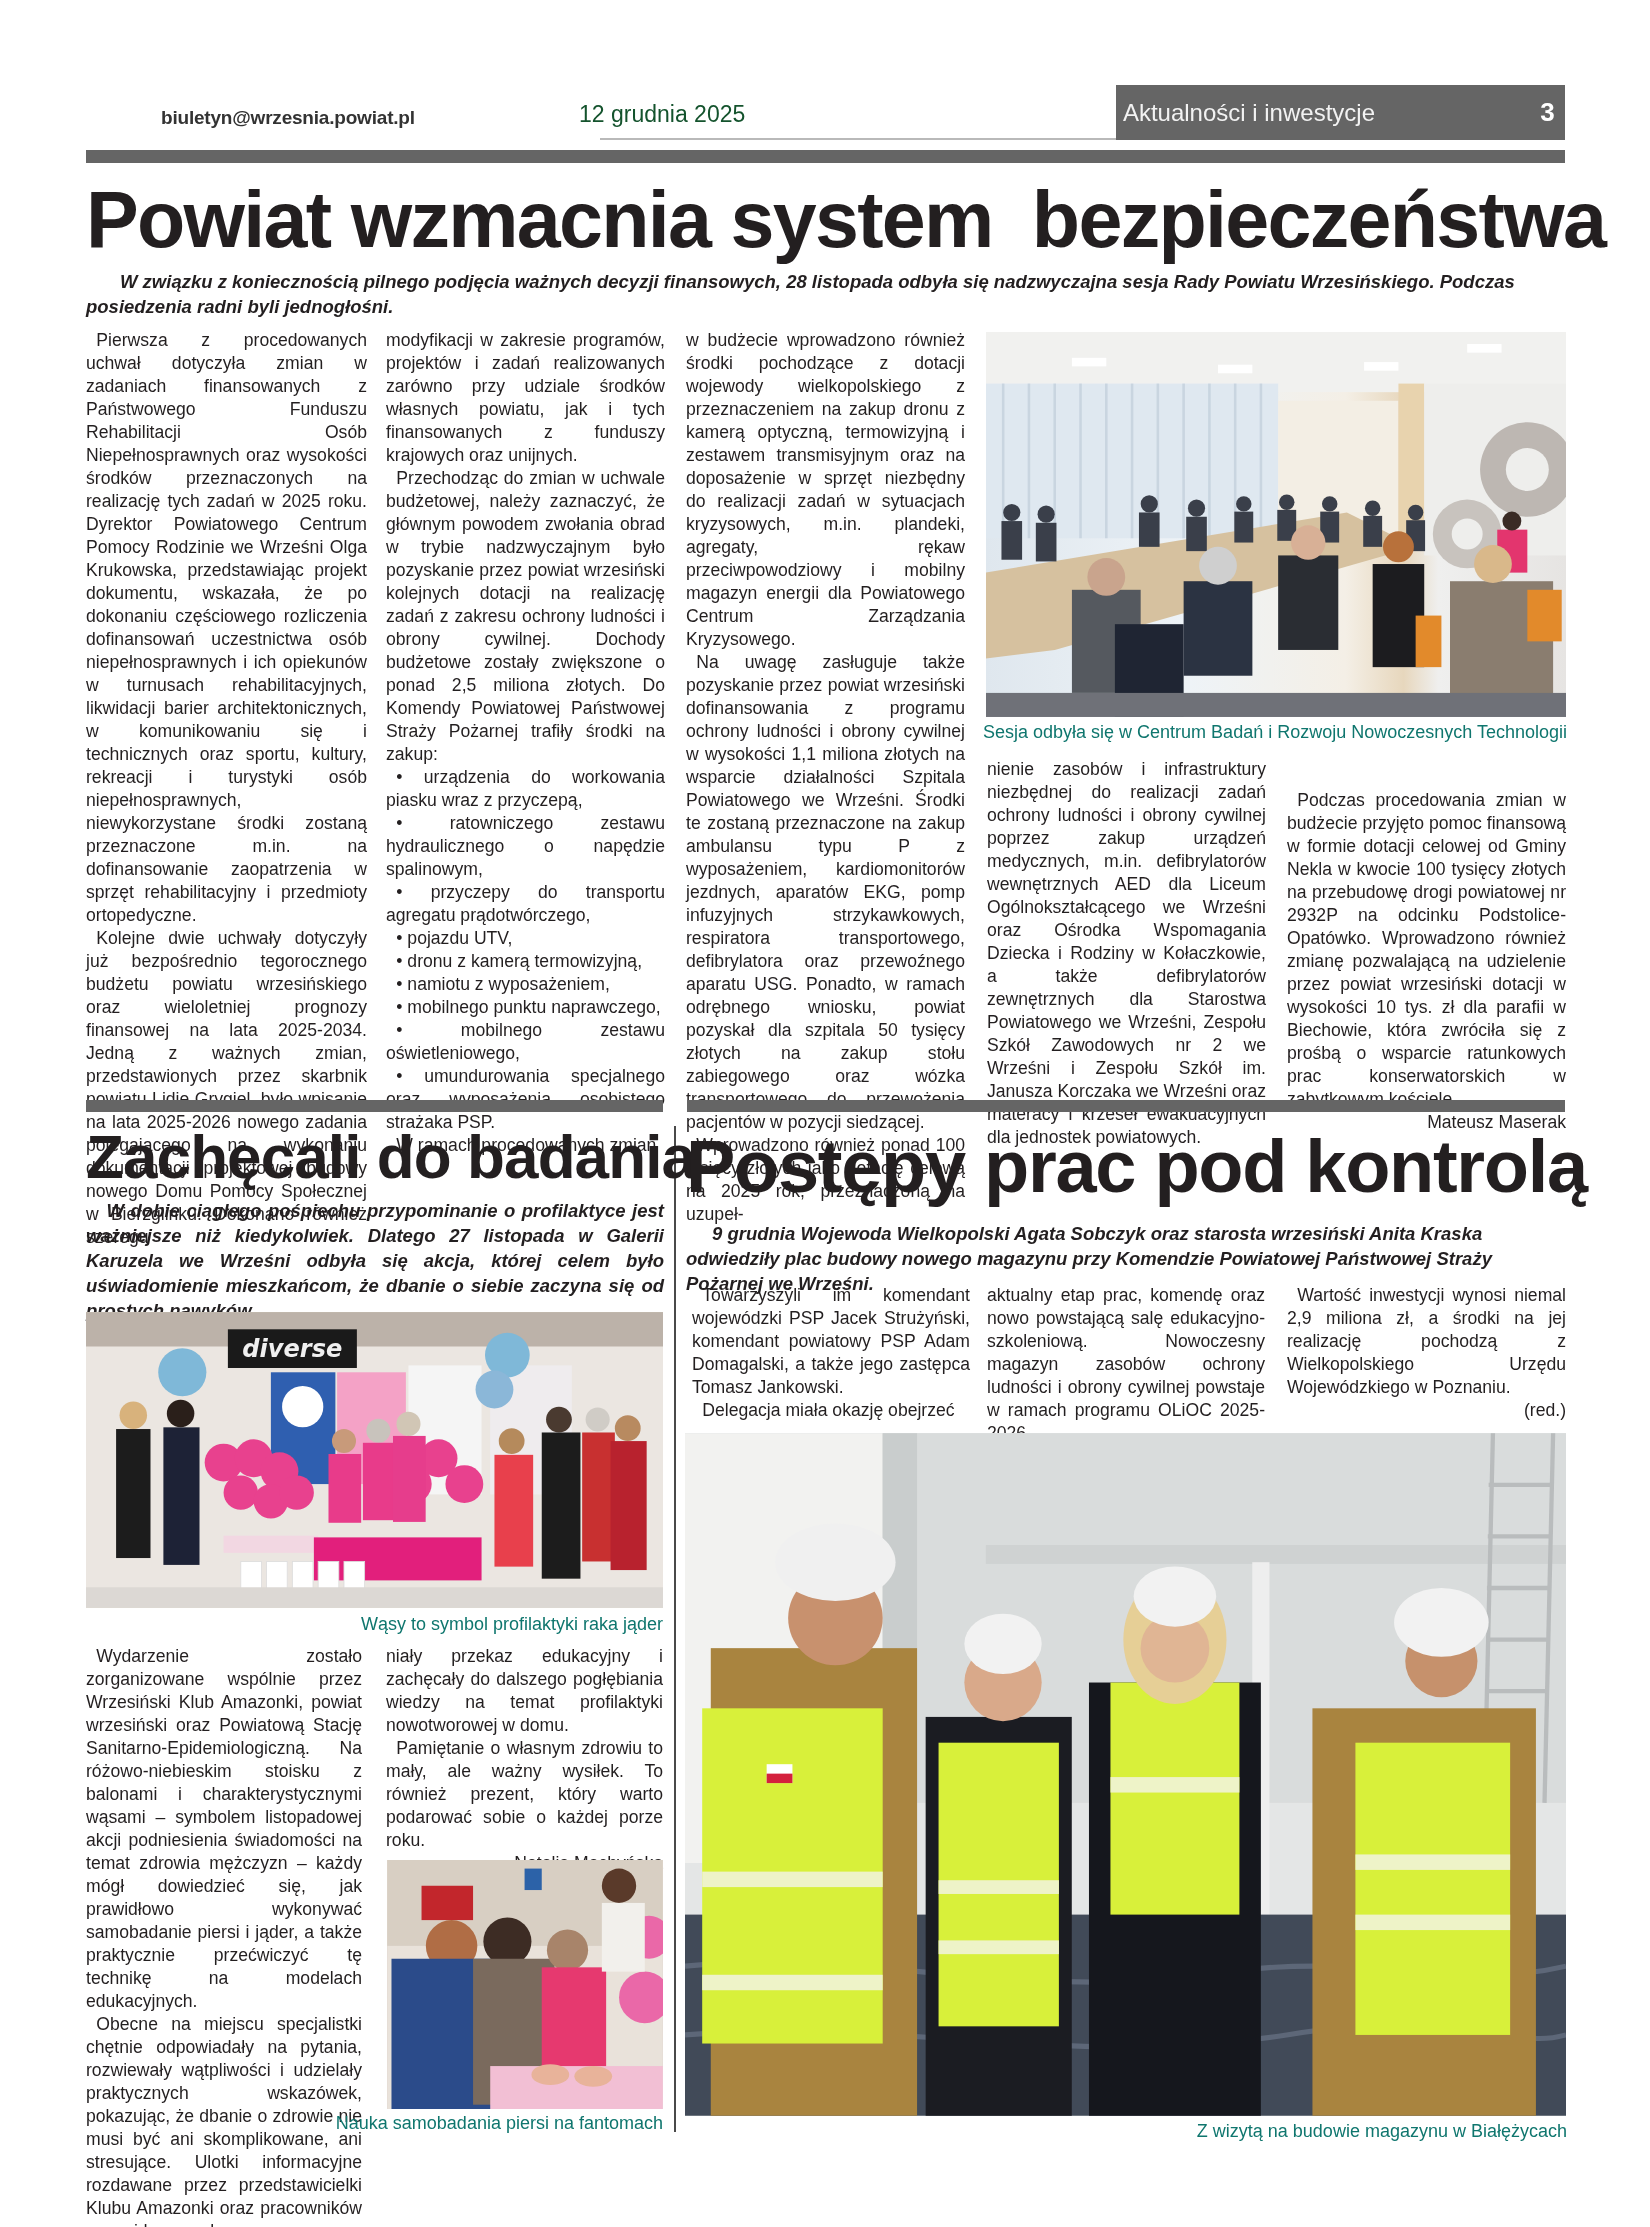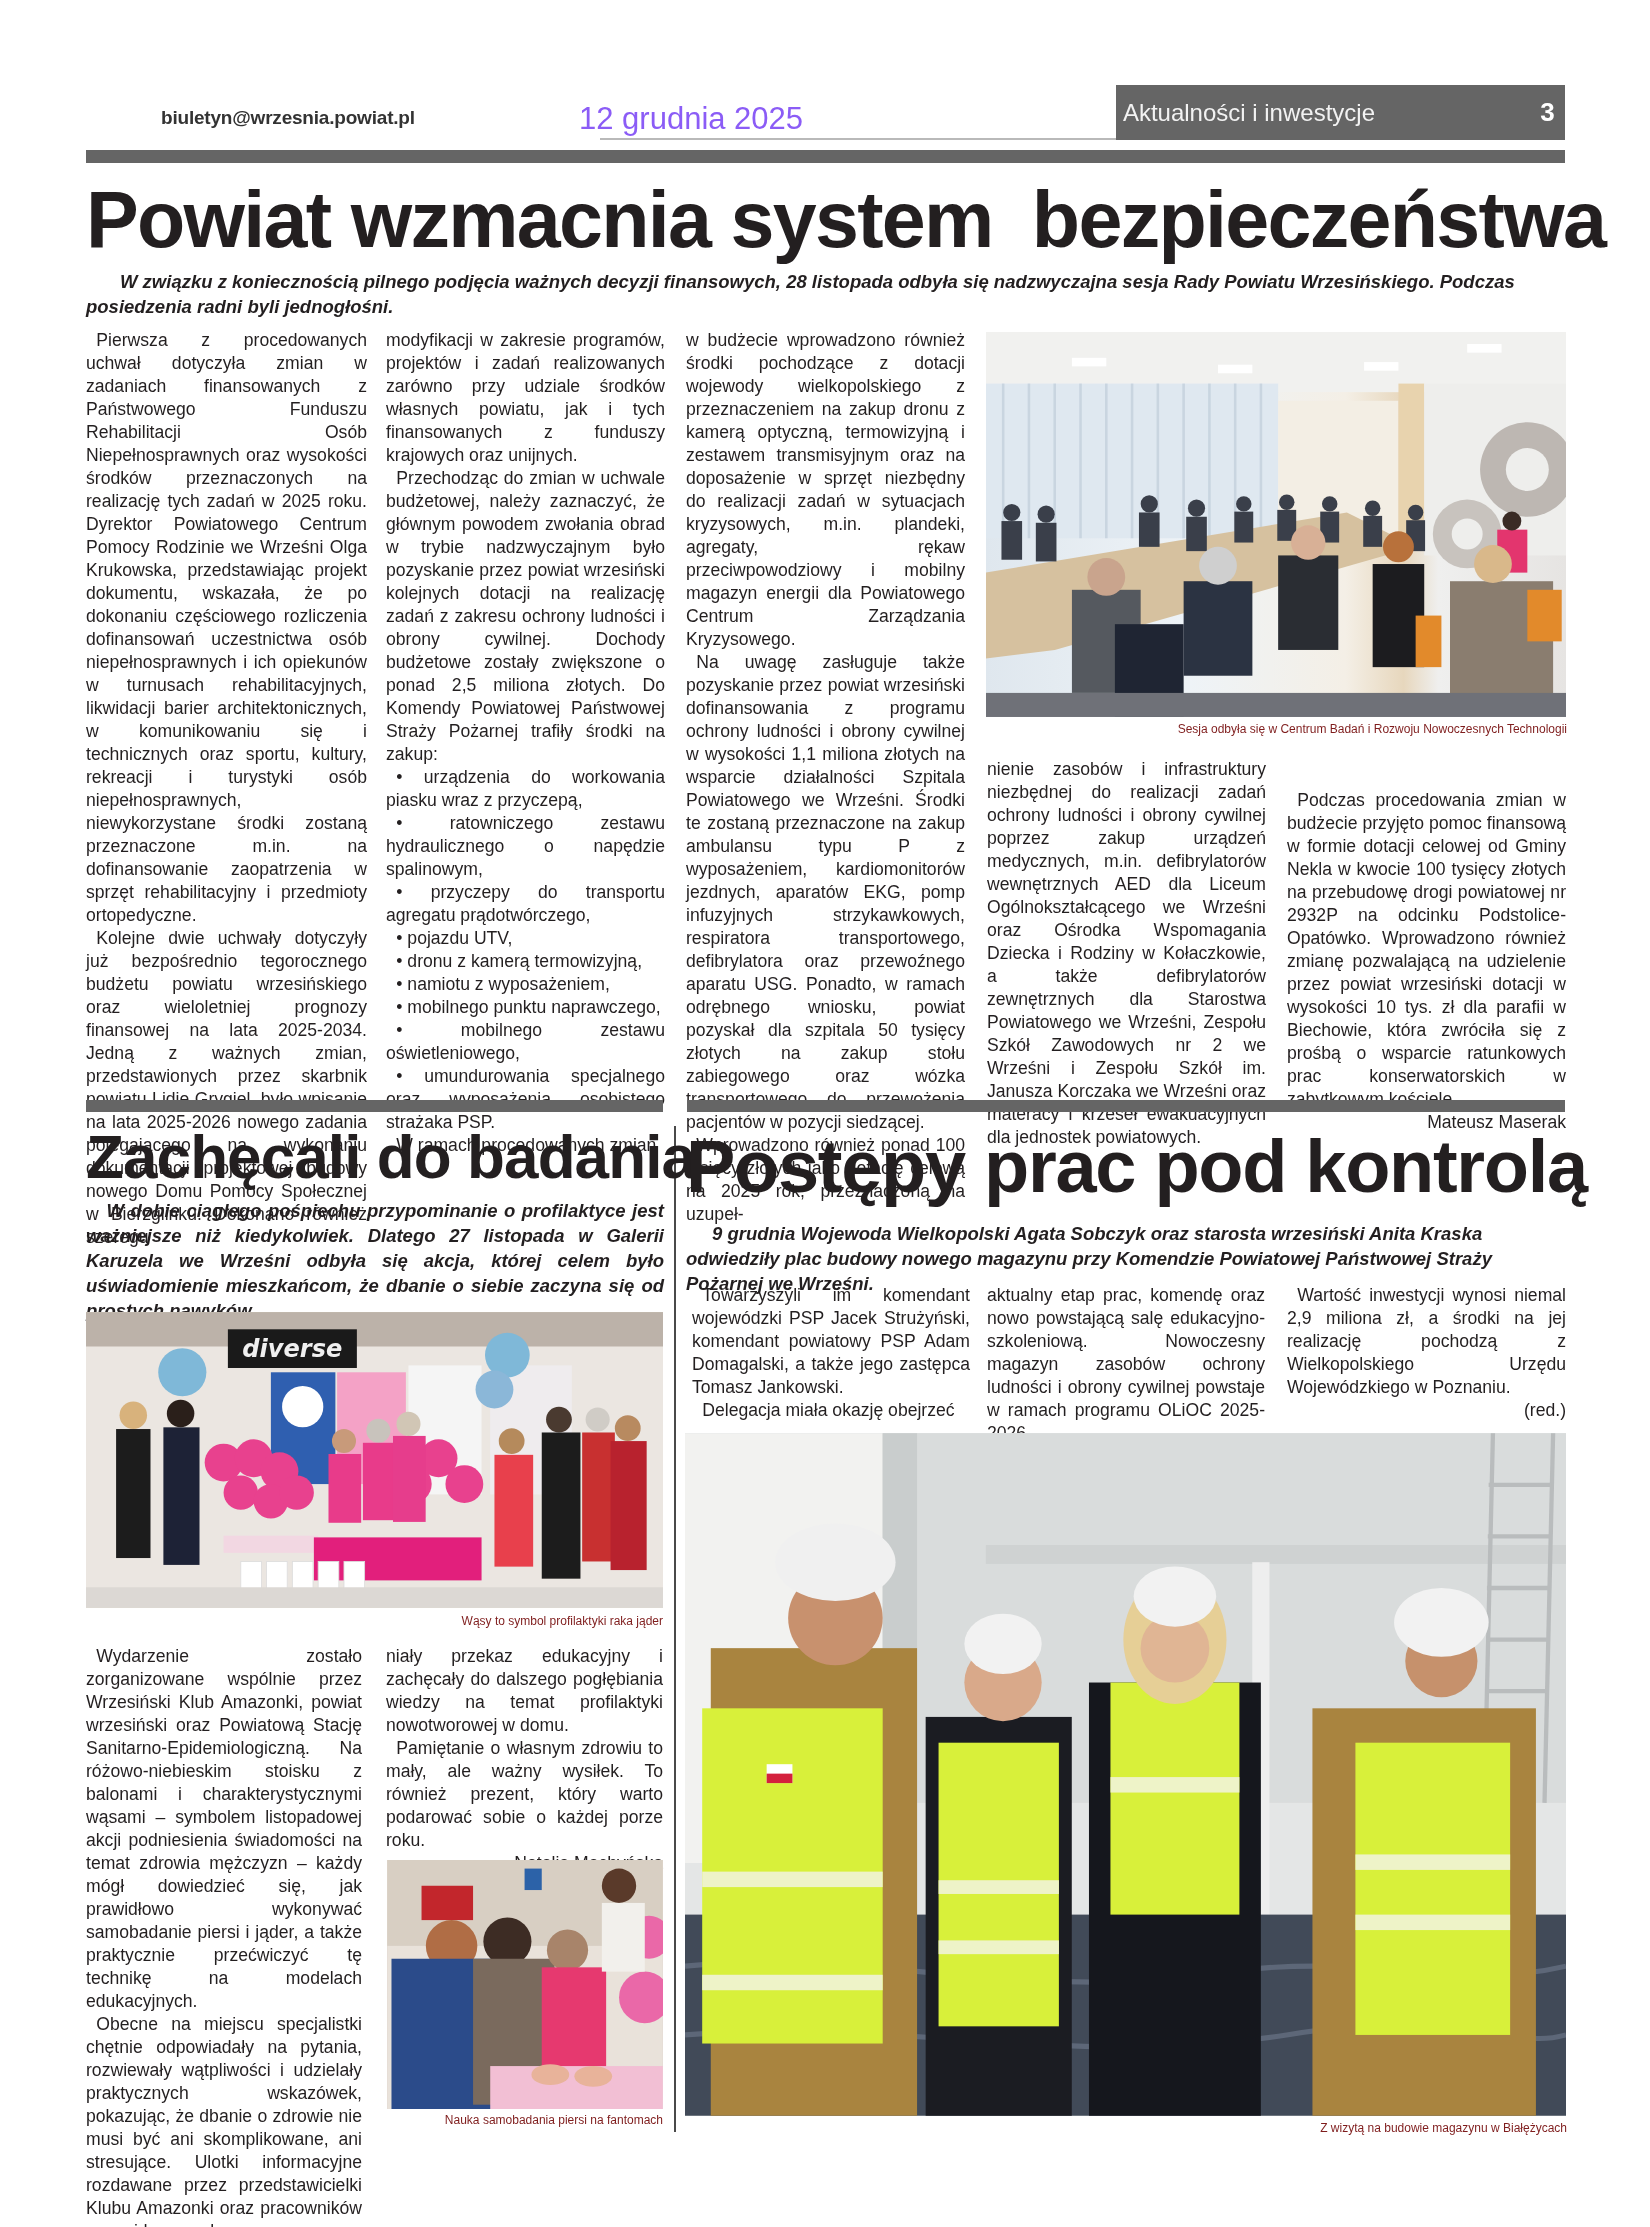--- a/index.html
+++ b/index.html
@@ -1,21 +1,21 @@
 <!DOCTYPE html>
 <html style="font-size:13.8px"><head>
 <meta charset="utf-8">
 <style>
   * { box-sizing: border-box; margin: 0; padding: 0; }
   html, body { width: 1651px; height: 2227px; background: #ffffff; overflow: hidden; }
   body { position: relative; font-family: "Liberation Sans", sans-serif; color: #231f20; }
 
   
   .hdr-email { position: absolute; left: 161px; top: 107px; font-size: 19px; font-weight: bold; color: #333; letter-spacing: -0.2px; }
-  .hdr-date { position: absolute; left: 579px; top: 101px; font-size: 31px; color: #8b5cf6; }
+  .hdr-date { position: absolute; left: 579px; top: 101px; font-size: 23px; color: #14532d; }
   .hdr-rule-thin { position: absolute; left: 600px; top: 138px; width: 516px; height: 1.7px; background: #b9b9b9; }
   .hdr-section { position: absolute; left: 1116px; top: 85px; width: 449px; height: 55px; background: #656565; color: #fff; }
   .hdr-section-label { position: absolute; left: 6.9px; top: 13.8px; font-size: 24px; color: #f2f2f2; }
   .hdr-page { position: absolute; right: 10.3px; top: 12px; font-size: 26px; font-weight: bold; color: #fff; }
   .hdr-bar { position: absolute; left: 86px; top: 150px; width: 1479px; height: 13px; background: #656565; }
 
   
   .a1-title { position: absolute; left: 86px; top: 168px; width: 1487px; font-size: 79px; line-height: 103px; letter-spacing: -1.7px; white-space: nowrap; color: #231f20; }
   .a1-title b { font-weight: bold; margin-left: 19px; }
   .lead { font-style: italic; font-weight: bold; font-size: 18.5px; line-height: 25px; color: #231f20; }
@@ -29,21 +29,21 @@
   .col li { text-indent: 10.3px; }
   .col li::before { content: "\2022\00a0"; }
 
   .a1-c1 { left: 86px; top: 329px; width: 281px; }
   .a1-c2 { left: 386px; top: 329px; width: 279px; }
   .a1-c3 { left: 686px; top: 329px; width: 279px; }
   .a1-c4 { left: 987px; top: 758px; width: 279px; }
   .a1-c5 { left: 1287px; top: 758px; width: 279px; margin-top: 31px; }
 
   .photo { position: absolute; overflow: hidden; }
-  .caption { position: absolute; font-size: 12px; color: #7f1d1d; text-align: right; white-space: nowrap; }
+  .caption { position: absolute; font-size: 18px; color: #0f766e; text-align: right; white-space: nowrap; }
 
   .a1-photo { left: 986px; top: 332px; width: 580px; height: 385px;
     background:
       linear-gradient(180deg, #f3f3f1 0%, #eceeee 12%, rgba(0,0,0,0) 14%),
       linear-gradient(90deg, #dfe7ee 0%, #eef3f7 35%, #f4efe6 62%, #e7d7bd 72%, #efefee 78%, #e6e4e2 100%);
   }
   .a1-caption { right: 84px; top: 722px; }
 
   
   .bar-left { position: absolute; left: 86px; top: 1100px; width: 577px; height: 12px; background: #656565; }

